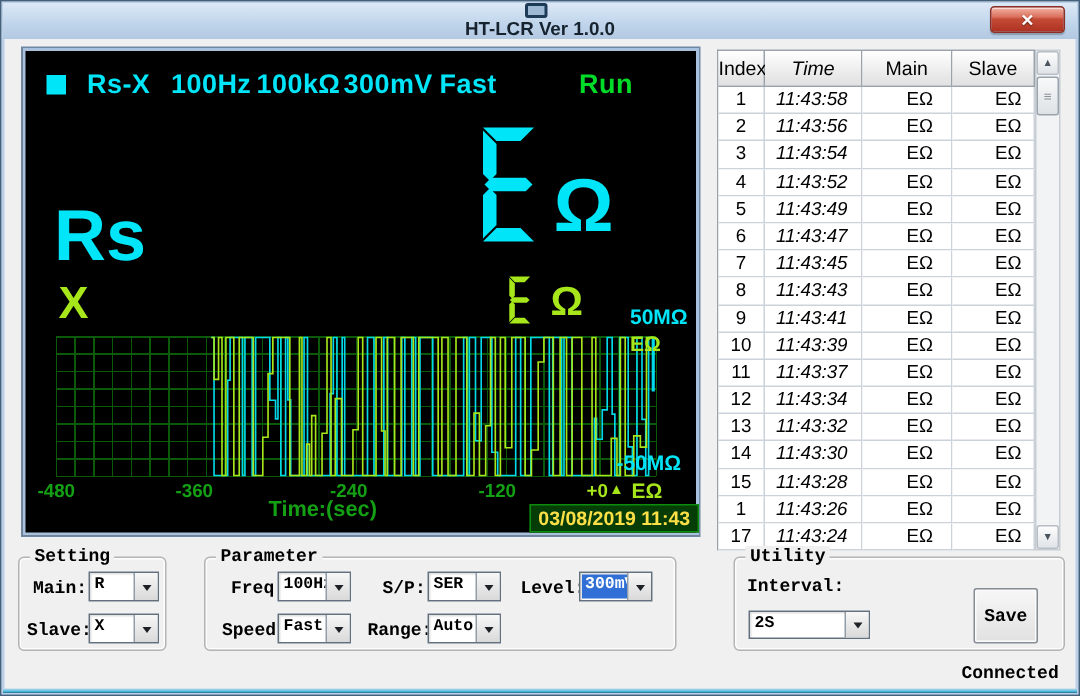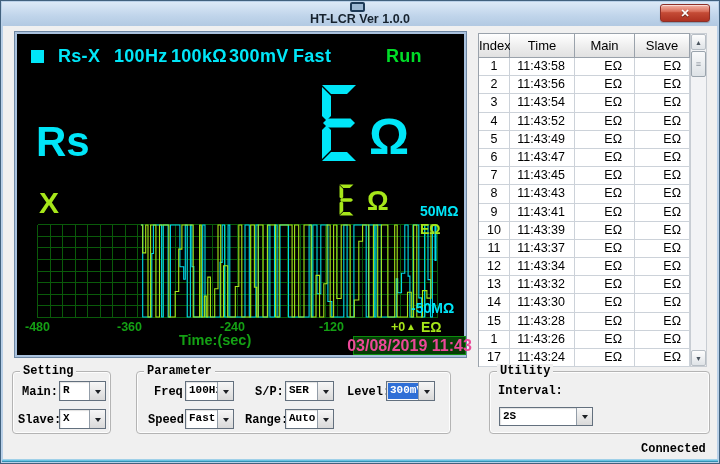--- a/index.html
+++ b/index.html
@@ -19,42 +19,42 @@
             color:#fff; font-size:11px; font-weight:700; display:flex; align-items:center; justify-content:center;
             box-shadow:inset 0 1px 0 rgba(255,255,255,.55), 0 1px 1px rgba(0,0,0,.25); text-shadow:0 1px 1px rgba(0,0,0,.5); cursor:default; }
 
   
   .display { position:absolute; left:14px; top:31px; width:451px; height:325px; background:#000;
              border:2px solid #a9c1dd; box-shadow:0 0 0 1px #6e87a3; }
   .display span { position:absolute; white-space:nowrap; font-weight:700; }
   .cy { color:#00e6f8; } .lm { color:#a6e61a; } .gn { color:#00dc28; } .dgn { color:#14a014; }
   .swatch { position:absolute; left:14px; top:16px; width:13px; height:13px; background:#00e6f8; }
   .st { top:12px; font-size:18px; letter-spacing:.3px; }
-  .main-label { left:19px; top:84px; font-size:42px; }
+  .main-label { left:19px; top:96px; font-size:48px; }
   .main-unit  { left:352px; top:74px; font-size:50px; }
   .slave-label{ left:22px; top:152px; font-size:30px; }
   .slave-unit { left:350px; top:152px; font-size:27px; }
   .seg { position:absolute; }
   .tick { top:286px; font-size:12.5px; }
   .scl  { font-size:14px; }
   .axis-title { left:162px; top:298px; font-size:14.5px; }
   .datebox { position:absolute; left:336px; top:302px; width:113px; height:19px; background:#063c06;
-             border:1px solid #0c8c0c; color:#ec4899; font-size:16px; font-weight:700;
+             border:1px solid #0c8c0c; color:#fde047; font-size:13px; font-weight:700;
              display:flex; align-items:center; justify-content:center; }
 
   
   .tablewrap { position:absolute; left:477px; top:32px; width:229px; height:334px;border-radius:31px; }
   .tbl { position:absolute; left:0; top:0; width:212px; border-left:1px solid #9aa2ab; border-top:1px solid #9aa2ab; background:#fff; }
   .thead { display:flex; height:24px; }
   .hcell { background:linear-gradient(#ffffff,#e9e9e9 70%,#e1e1e1); border-right:1px solid #9aa2ab; border-bottom:1px solid #9aa2ab;
            font-size:13px; line-height:23px; text-align:center; color:#000; }
   .trow { display:flex; height:18.2px; }
   .tcell { border-right:1px solid #ccd2d9; border-bottom:1px solid #ccd2d9; font-size:12.5px; line-height:17.5px; background:#fff; color:#000; }
   .c-index { width:31px; text-align:center; }
-  .c-time  { width:65px; text-align:right; padding-right:9px; }
+  .c-time  { width:65px; text-align:right; padding-right:9px;font-style:italic; }
   .c-main  { width:60px; text-align:right; padding-right:12px; }
   .c-slave { width:55px; text-align:right; padding-right:8px; }
   .hcell.c-index,.hcell.c-time,.hcell.c-main,.hcell.c-slave { text-align:center; padding:0; }
   .vscroll { position:absolute; left:212px; top:0; width:17px; height:334px; background:#f2f3f5; border:1px solid #c8cdd3; }
   .sbtn { position:absolute; left:0; width:15px; height:16px; background:linear-gradient(#fdfdfd,#dfe3e7);
           border:1px solid #b7bec5; border-radius:2px; color:#4a545e; font-size:7px; line-height:15px; text-align:center; }
   .sbtn.up { top:0; } .sbtn.down { bottom:0; }
   .sthumb { position:absolute; left:0; top:17px; width:15px; height:26px; background:linear-gradient(#f8f9fa,#dde2e6);
           border:1px solid #9aa4ad; border-radius:2px; color:#8a929a; font-size:9px; line-height:24px; text-align:center; }
 
@@ -320,22 +320,23 @@
       <span class="cval">Auto</span>
       <span class="cbtn">
           <b></b>
         </span>
     </div>
   </div>
 
   <div class="groupbox" style="left:488px;top:370px;width:221px;height:63px">
     <span class="gb-title mono">Utility</span>
     <span class="flabel mono" style="left:8px;top:12px">Interval:</span>
-    <div class="combo" style="left:9px;top:35px;width:94px;height:19px">
+    <div class="combo" style="left:9px;top:35px;width:81px;height:19px">
       <span class="cval">2S</span>
       <span class="cbtn">
           <b></b>
         </span>
     </div>
+    <div class="pbtn" style="left:159px;top:20px">Save</div>
   </div>
 
   <span class="conn mono">Connected</span>
 </div>
 
 </body></html>

